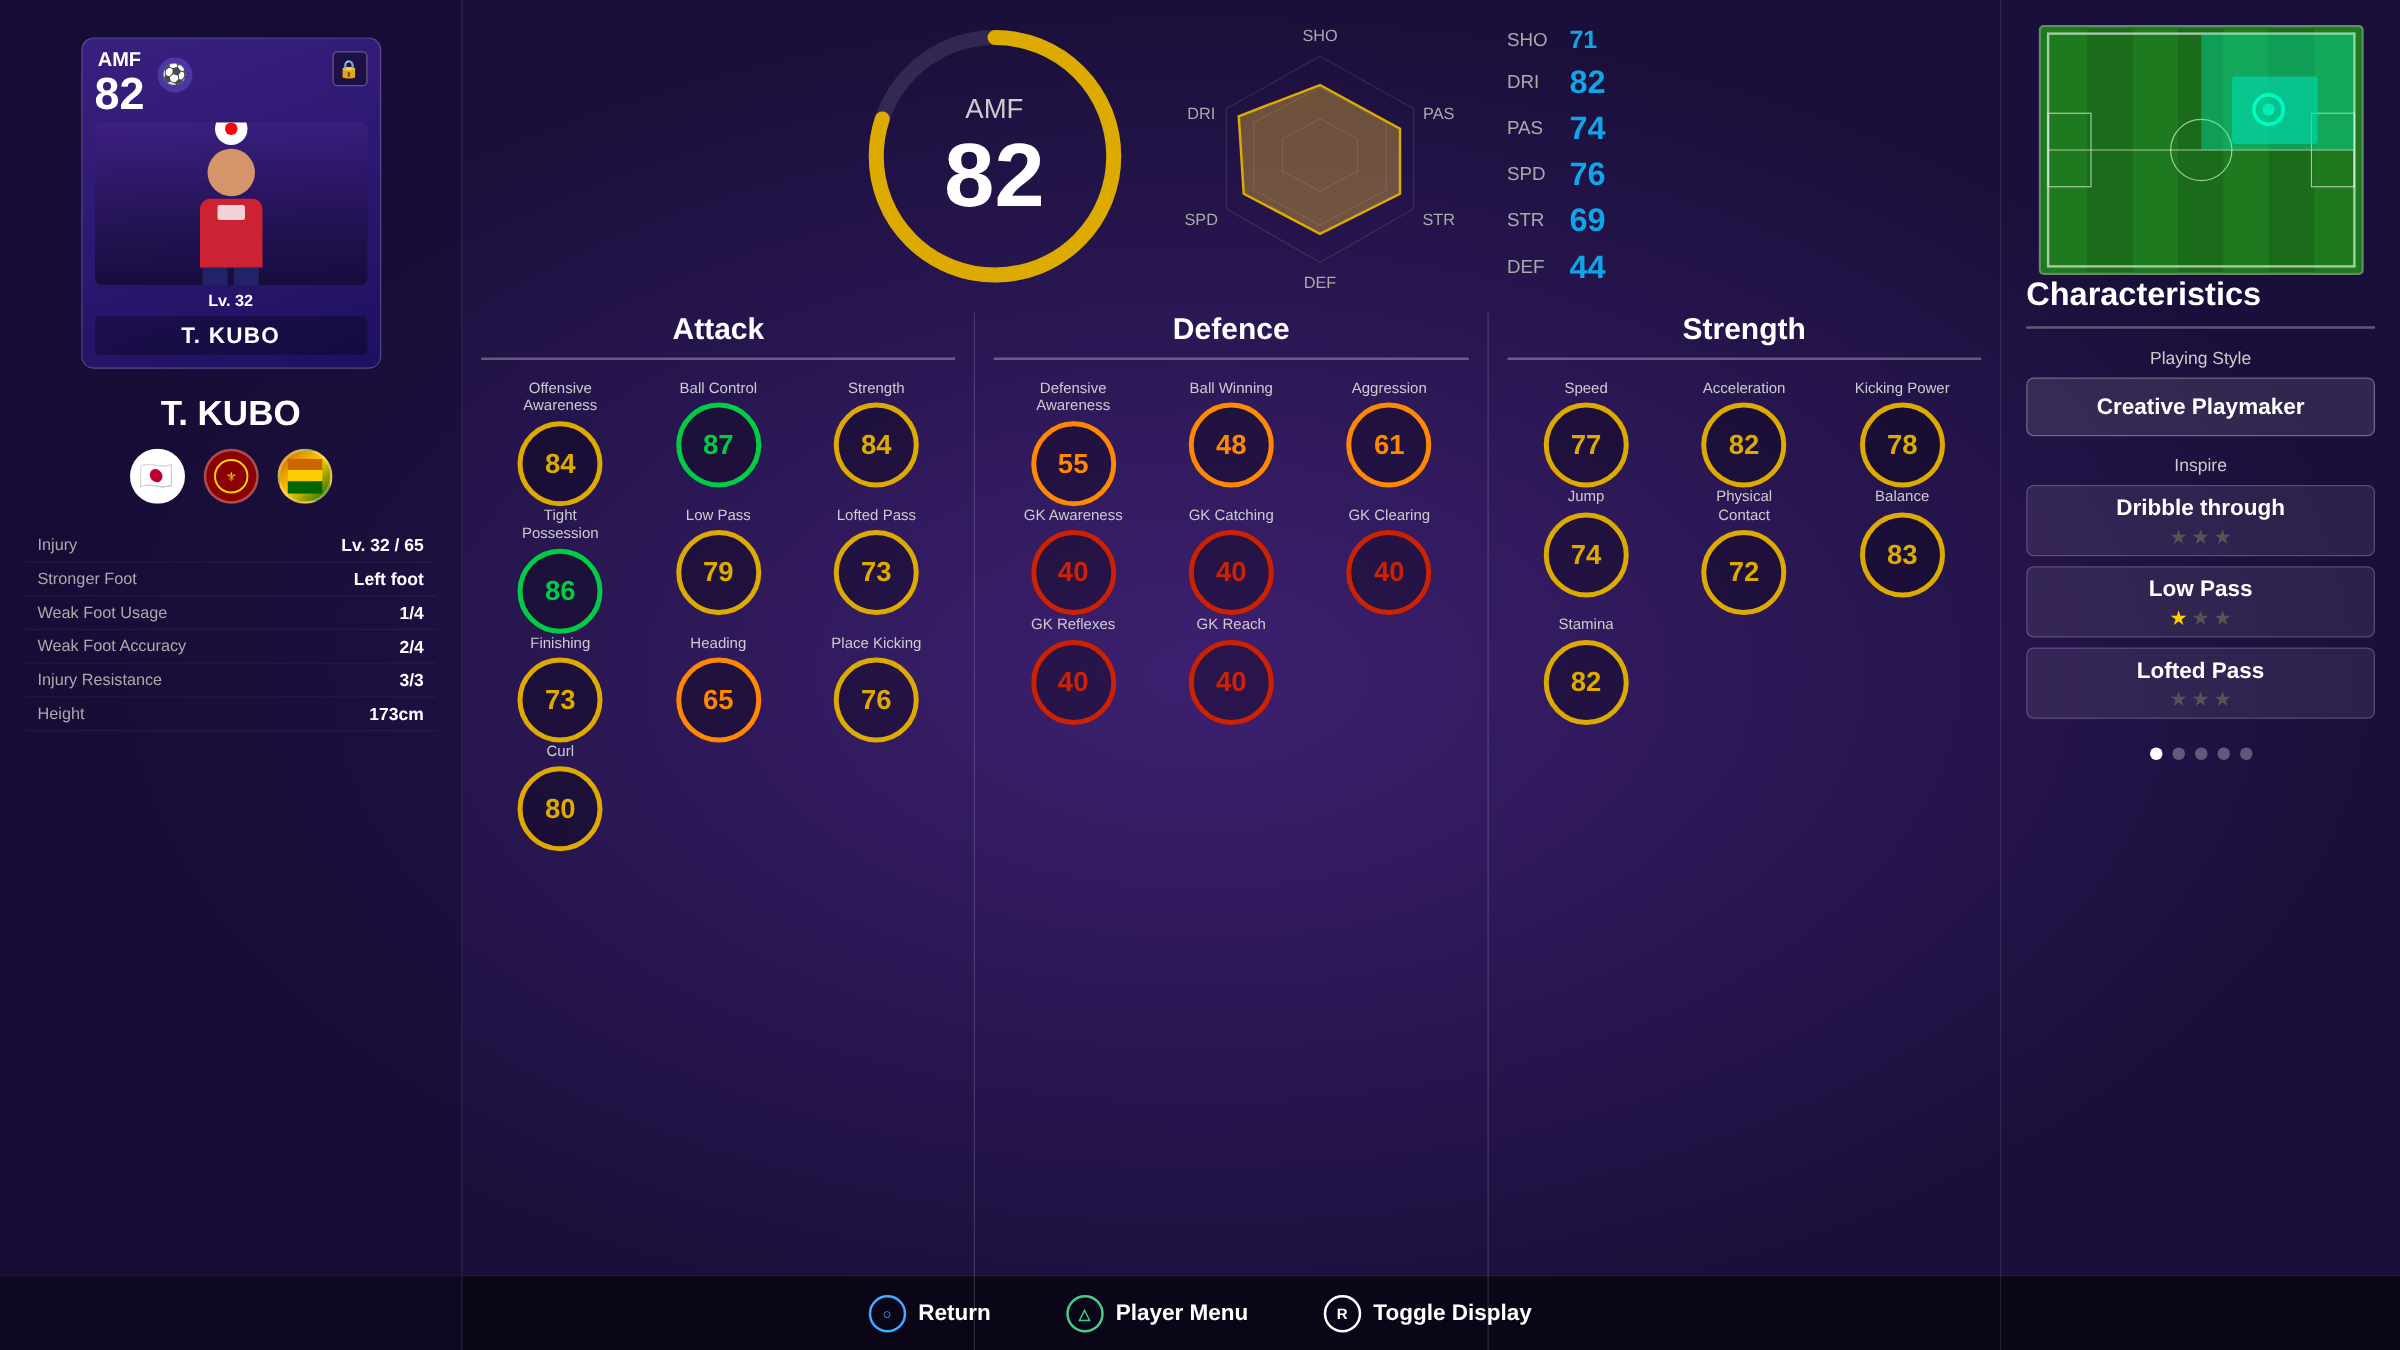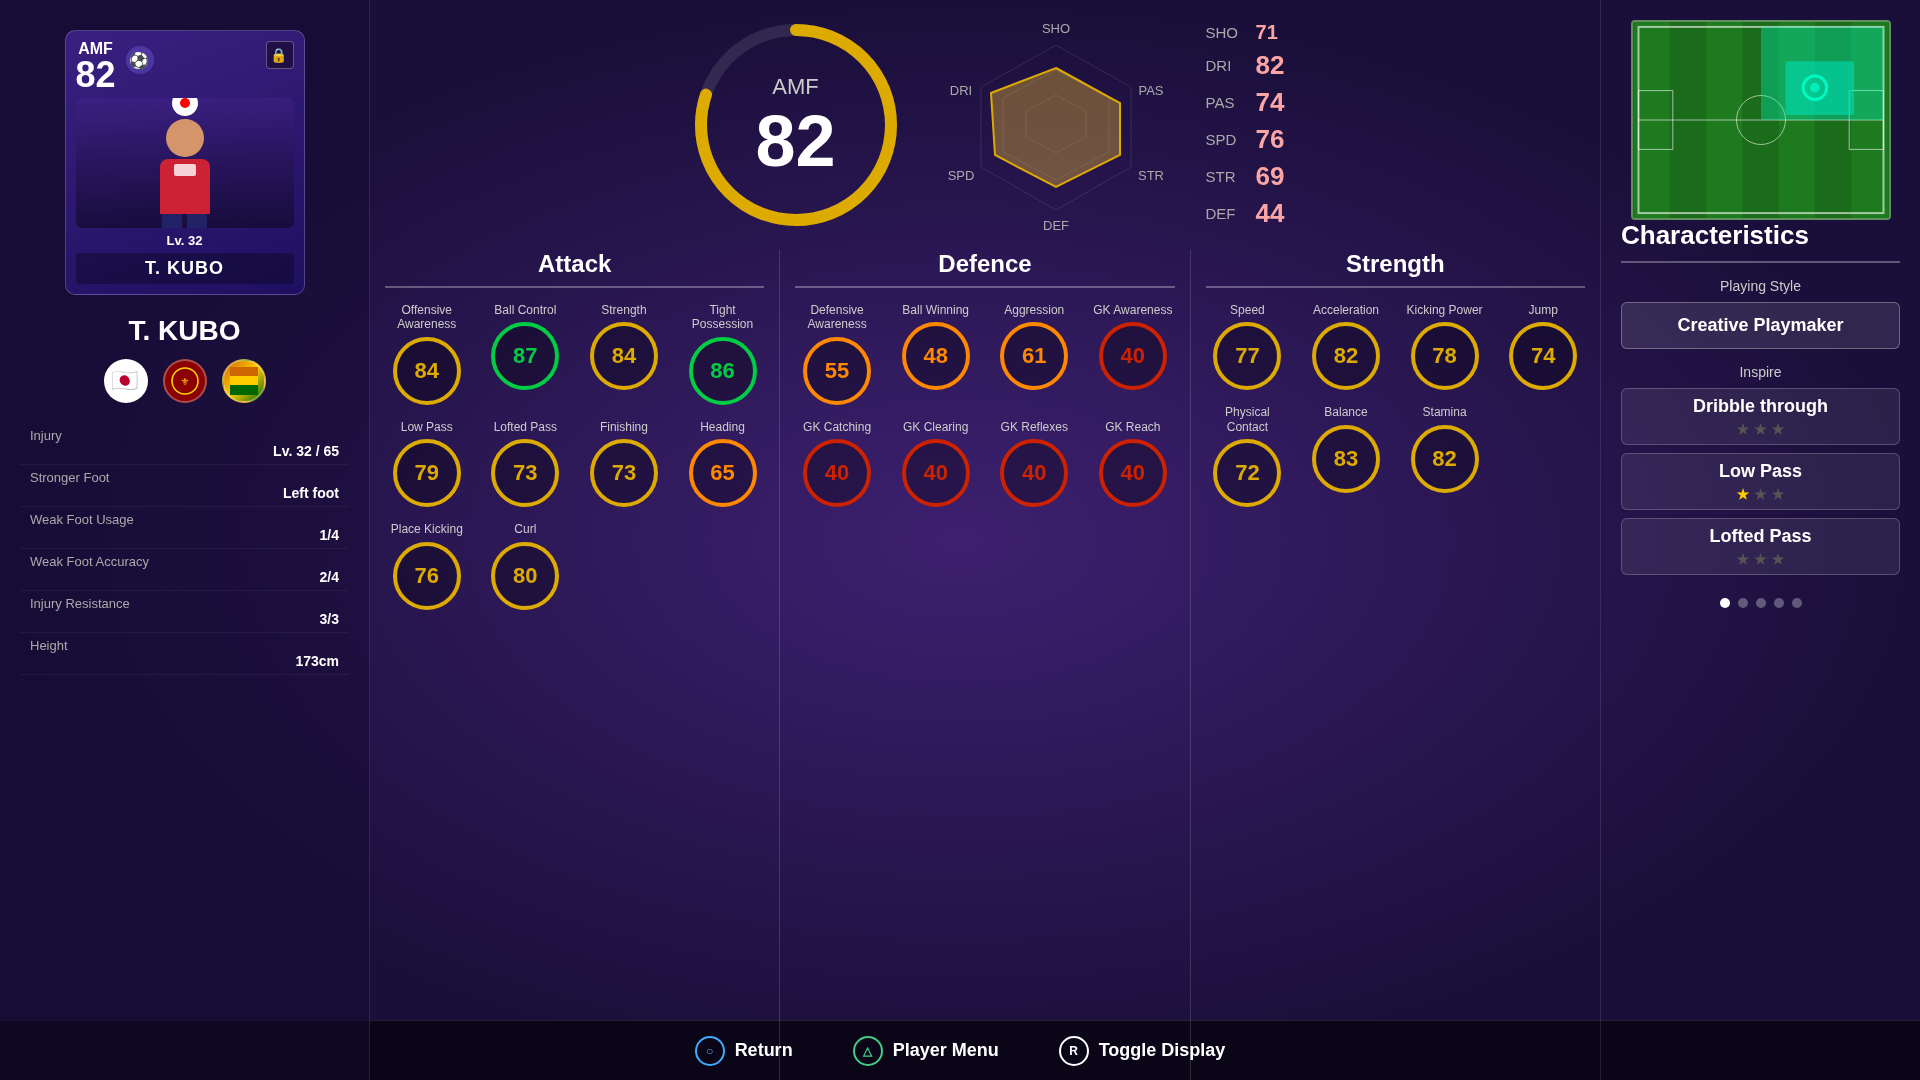--- a/index.html
+++ b/index.html
@@ -183,21 +183,20 @@
 
     .stat-label {
       font-size: 13px;
       color: #aaa;
     }
 
     .stat-value {
       font-size: 14px;
       font-weight: bold;
       color: white;
-      margin-top: 15px;
     }
 
     .rating-ring-container {
       position: relative;
       width: 220px;
       height: 220px;
       display: flex;
       align-items: center;
       justify-content: center;
     }
@@ -255,22 +254,21 @@
       font-size: 24px;
       font-weight: bold;
       text-align: center;
       margin-bottom: 15px;
       padding-bottom: 8px;
       border-bottom: 2px solid rgba(255,255,255,0.3);
     }
 
     .attr-grid {
       display: grid;
-      grid-template-columns: 1fr 1fr 1fr 1fr;
-      gap: 15px;
+      grid-template-columns: 1fr 1fr 1fr;
       justify-items: center;
     }
 
     .attr-item {
       display: flex;
       flex-direction: column;
       align-items: center;
       gap: 5px;
     }
 
@@ -461,21 +459,21 @@
 
     .stat-num-label {
       font-size: 15px;
       color: #aaa;
       width: 35px;
     }
 
     .stat-num-val {
       font-size: 20px;
       font-weight: bold;
-      color: #fca5a5;
+      color: #0ea5e9;
       text-align: right;
     }
   </style>
 </head>
 <body>
 
 <div class="main-container">
 
   <div class="left-panel">
     <div class="player-card">

